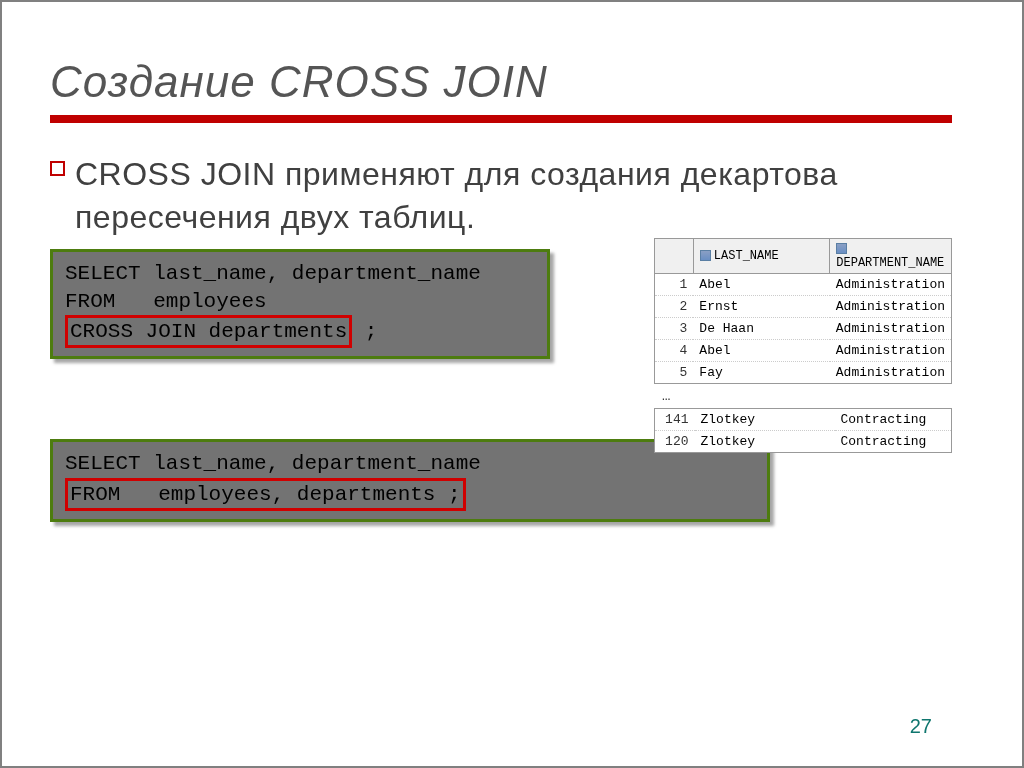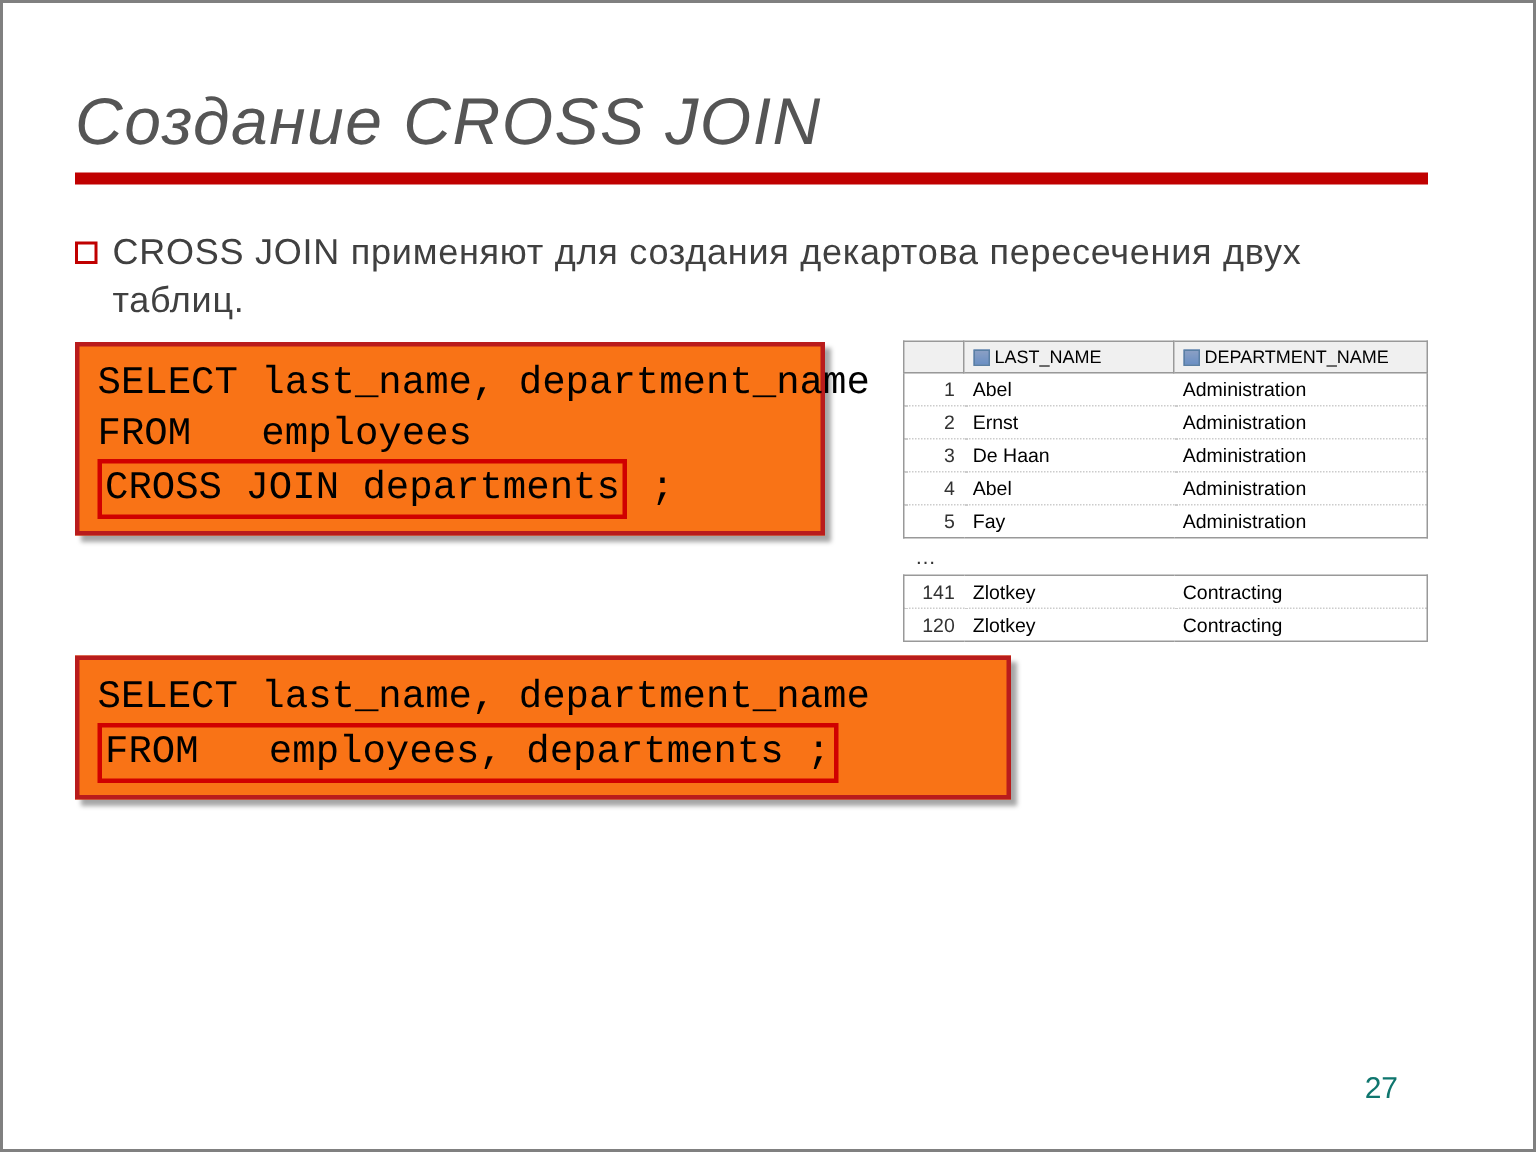--- a/index.html
+++ b/index.html
@@ -26,44 +26,44 @@
     padding-bottom: 6px;
     letter-spacing: 1px;
   }
   .rule { height: 8px; background: #c00000; margin-top: 2px; margin-bottom: 30px; }
   .bullet-block { display: flex; align-items: flex-start; margin-bottom: 10px; }
   .bullet-square {
     width: 15px; height: 15px; border: 2px solid #c00000;
     margin-top: 8px; margin-right: 10px; flex-shrink: 0;
   }
   .bullet-text {
-    font-size: 24px; color: #404040; line-height: 1.35;
+    font-size: 32px; color: #404040; line-height: 1.35;
     font-family: Verdana, Arial, sans-serif; letter-spacing: 0.5px;
   }
   .content-row { position: relative; }
   .code-box {
-    background: #f97316;
-    border: 3px solid #b91c1c;
+    background: #737373;
+    border: 3px solid #4d7c0f;
     font-family: "Courier New", monospace;
-    font-size: 26px;
+    font-size: 21px;
     color: #000;
     padding: 8px 12px;
     white-space: pre;
     line-height: 1.3;
     box-shadow: 4px 4px 3px rgba(0,0,0,0.35);
   }
   .code-box-1 { width: 500px; margin-top: 4px; }
-  .code-box-2 { width: 624px; margin-top: 80px; }
+  .code-box-2 { width: 720px; margin-top: 80px; }
   .red-box { border: 3px solid #d00000; display: inline-block; padding: 0 2px; }
   .results-area {
     position: absolute;
     right: 70px;
-    top: 225px;
-    width: 350px;
-    font-family: Liberation Sans, sans-serif;
+    top: 236px;
+    width: 298px;
+    font-family: Liberation Mono, monospace;
   }
   .result-table {
     background: #fff;
     border: 1px solid #999;
     width: 100%;
     border-collapse: collapse;
     font-size: 13px;
   }
   .result-table th {
     background: #f0f0f0;

